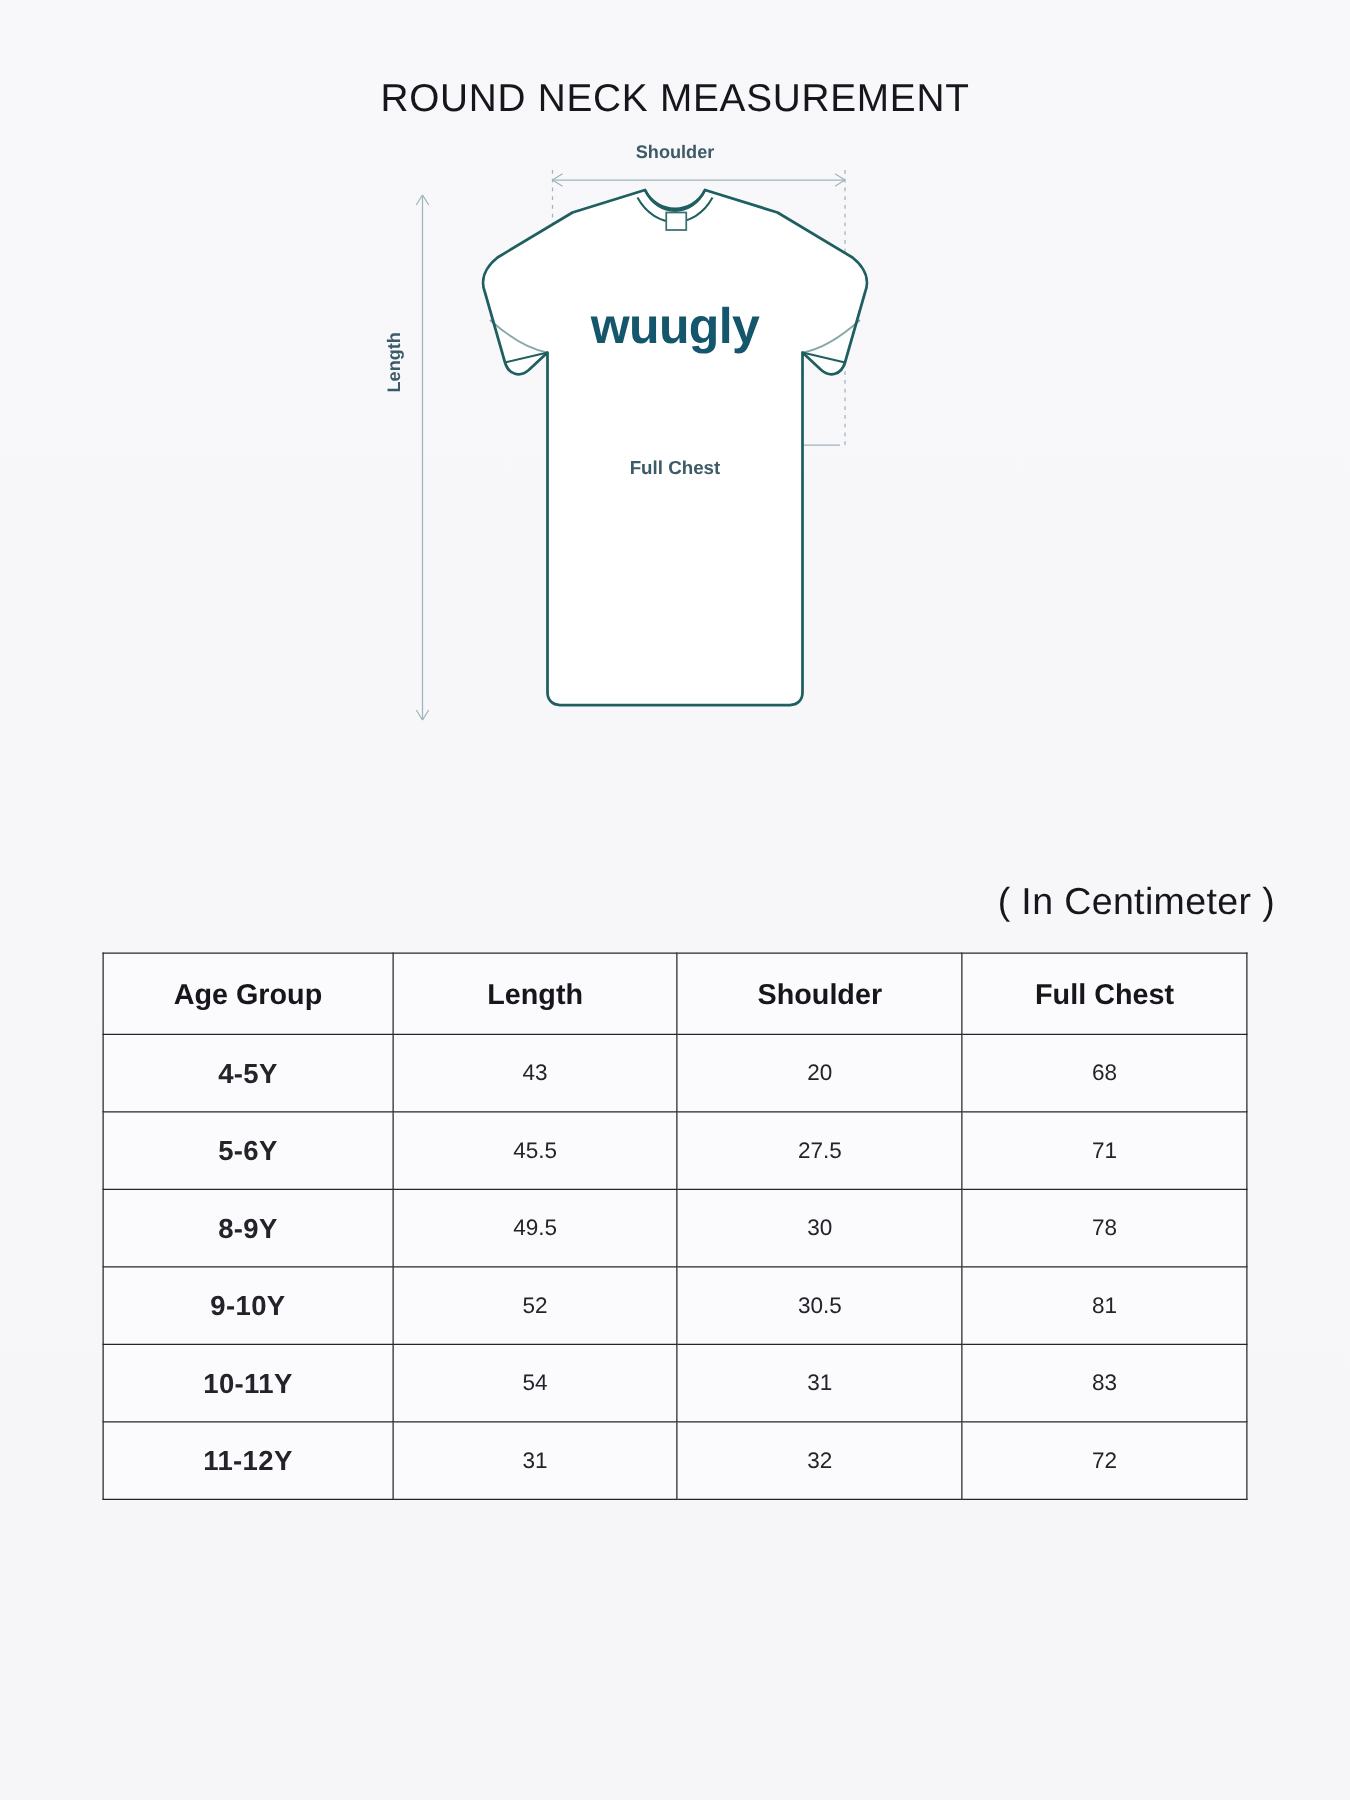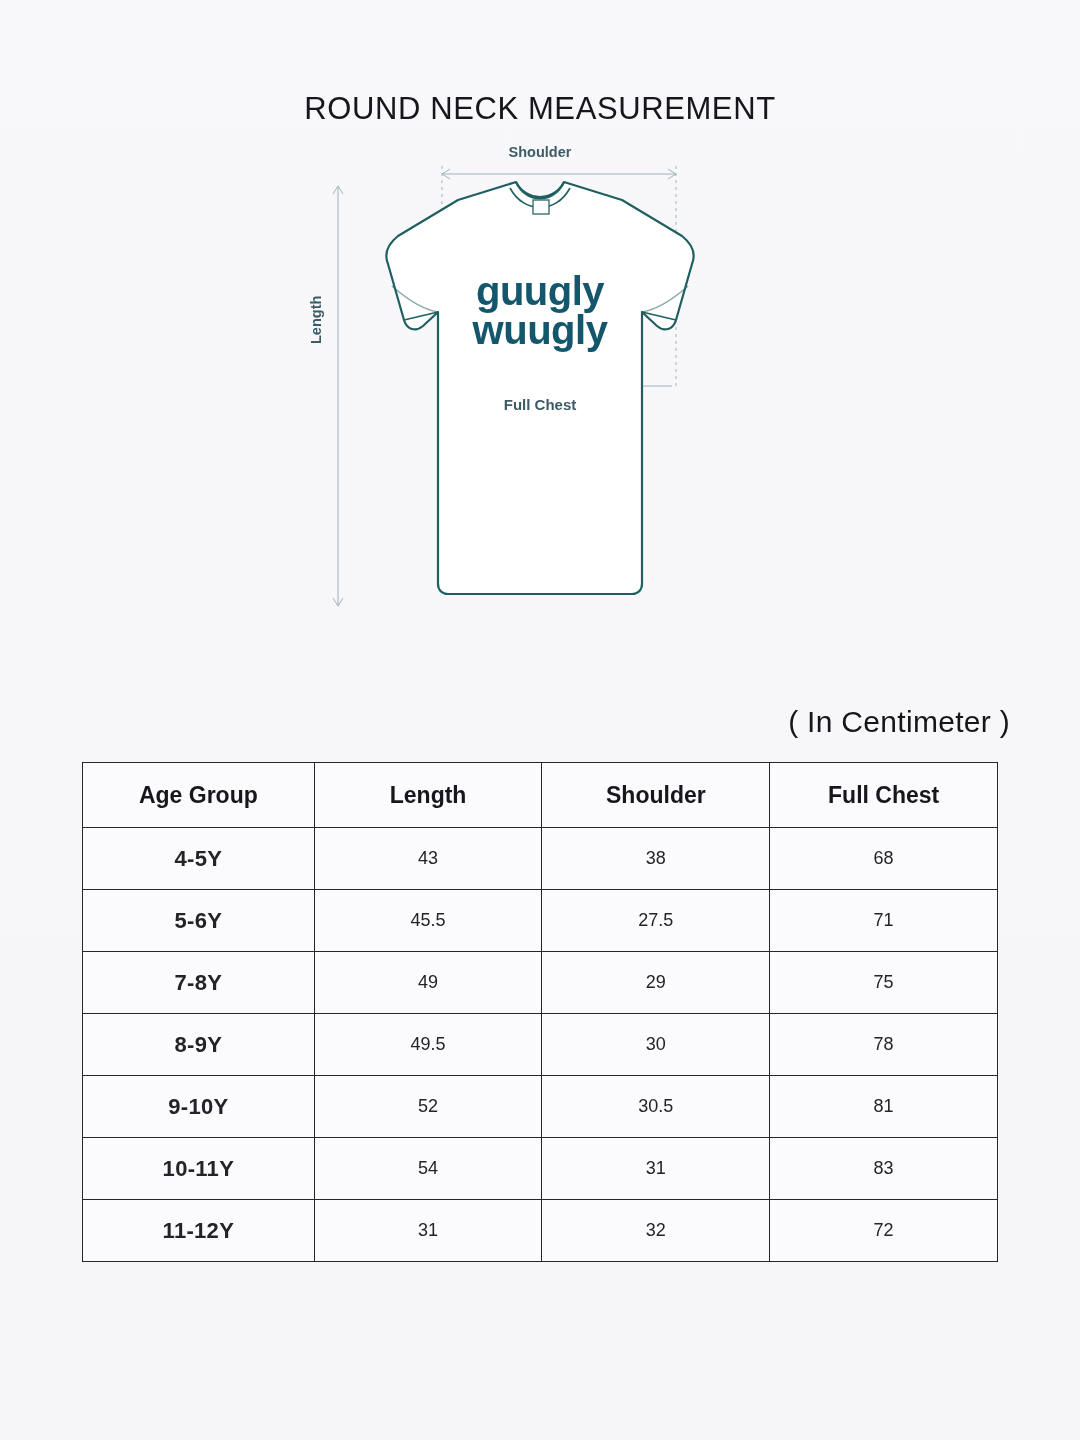--- a/index.html
+++ b/index.html
@@ -20,21 +20,21 @@
     height: 1440px;
     position: relative;
     background: linear-gradient(180deg, #f8f8fb 0%, #f6f6f9 100%);
   }
   .title {
     text-align: center;
     font-size: 31px;
     letter-spacing: 0.6px;
     font-weight: 400;
     color: #16161c;
-    padding-top: 92px;
+    padding-top: 62px;
     line-height: 1.1;
   }
 
   
   .illustration {
     position: relative;
     width: 1080px;
     height: 510px;
     margin-top: 18px;
   }
@@ -84,21 +84,21 @@
     color: #14566b;
     font-weight: 700;
     font-size: 40px;
     line-height: 0.98;
     letter-spacing: -0.5px;
   }
   .brand span { display: block; }
 
   .incm {
     position: absolute;
-    right: 70px;
+    right: 60px;
     top: 705px;
     font-size: 30px;
     color: #16161c;
     font-weight: 500;
     letter-spacing: 0.3px;
   }
 
   
   .table-wrap {
     position: absolute;
@@ -194,21 +194,20 @@
 
         <path d="M74 176 L 108 168" fill="none" stroke="#1f5f5f" stroke-width="1.6"></path>
         <path d="M346 176 L 312 168" fill="none" stroke="#1f5f5f" stroke-width="1.6"></path>
         <path d="M62 142 C 80 158, 96 166, 108 168" fill="none" stroke="#1f5f5f" stroke-width="1.4" opacity="0.55"></path>
         <path d="M358 142 C 340 158, 324 166, 312 168" fill="none" stroke="#1f5f5f" stroke-width="1.4" opacity="0.55"></path>
       </svg>
 
       <div class="shoulder-label">Shoulder</div>
       <div class="length-label">Length</div>
       <div class="brand">
-        <span>guugly</span>
         <span>wuugly</span>
       </div>
       <div class="chest-label">Full Chest</div>
     </div>
   </div>
 
   <div class="incm">( In Centimeter )</div>
 
   <div class="table-wrap">
     <table>
@@ -223,36 +222,30 @@
           <th>Age Group</th>
           <th>Length</th>
           <th>Shoulder</th>
           <th>Full Chest</th>
         </tr>
       </thead>
       <tbody>
         <tr>
           <td class="age">4-5Y</td>
           <td>43</td>
-          <td>38</td>
+          <td>20</td>
           <td>68</td>
         </tr>
         <tr>
           <td class="age">5-6Y</td>
           <td>45.5</td>
           <td>27.5</td>
           <td>71</td>
         </tr>
         <tr>
-          <td class="age">7-8Y</td>
-          <td>49</td>
-          <td>29</td>
-          <td>75</td>
-        </tr>
-        <tr>
           <td class="age">8-9Y</td>
           <td>49.5</td>
           <td>30</td>
           <td>78</td>
         </tr>
         <tr>
           <td class="age">9-10Y</td>
           <td>52</td>
           <td>30.5</td>
           <td>81</td>

